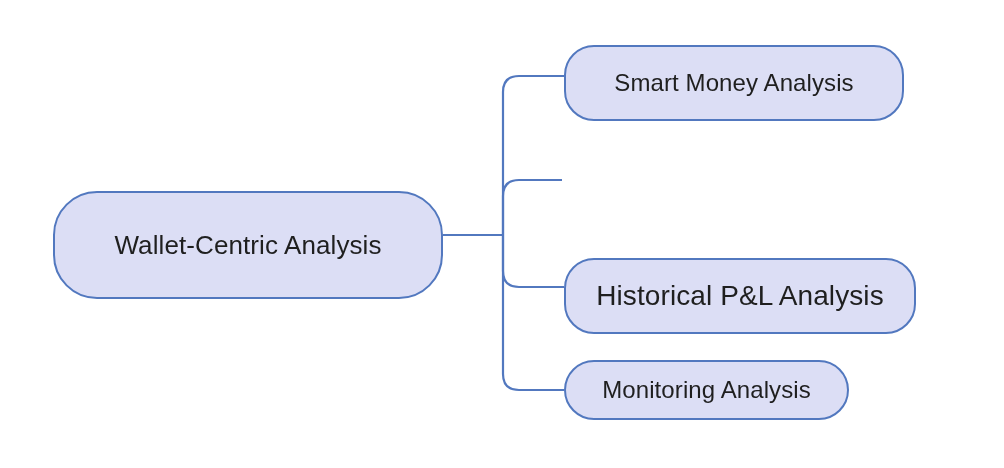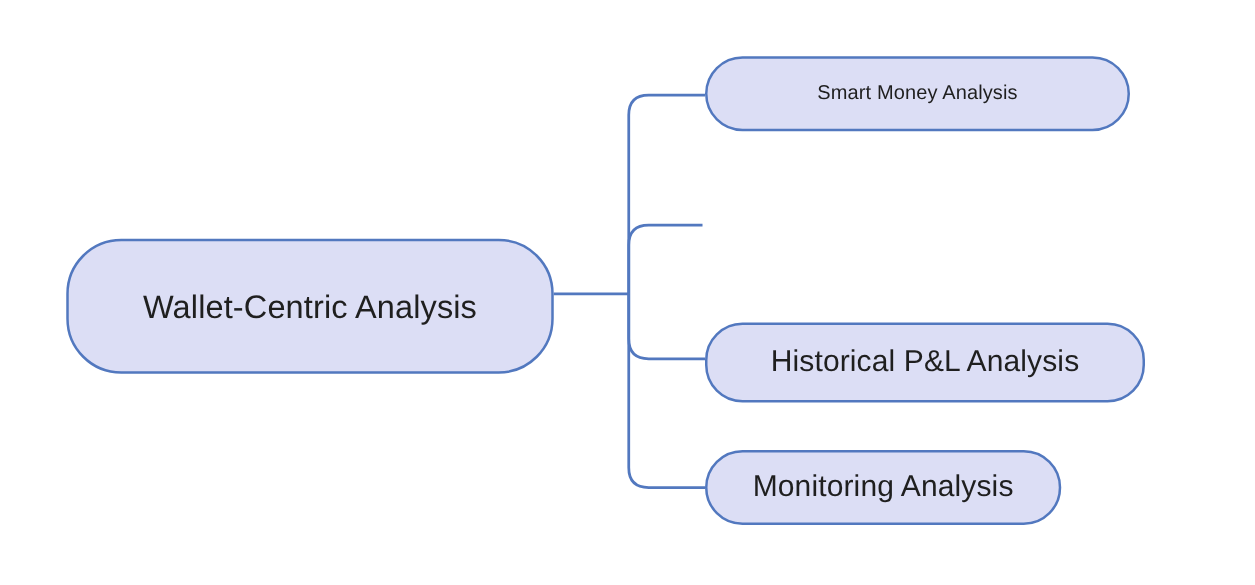--- a/index.html
+++ b/index.html
@@ -47,39 +47,39 @@
     top: 191px;
     width: 390px;
     height: 108px;
     border-radius: 44px;
     font-size: 26px;
   }
   #child-node-0 {
     left: 564px;
     top: 45px;
     width: 340px;
-    height: 60px;
+    height: 76px;
     border-radius: 30px;
-    font-size: 16px;
+    font-size: 24px;
   }
   #child-node-1 {
     left: 562px;
     top: 150px;
     width: 392px;
     height: 60px;
     border-radius: 30px;
     font-size: 24px;
   }
   #child-node-2 {
     left: 564px;
     top: 258px;
     width: 352px;
-    height: 64px;
+    height: 76px;
     border-radius: 30px;
-    font-size: 24px;
+    font-size: 28px;
     align-items: center;
   }
   #child-node-3 {
     left: 564px;
     top: 360px;
     width: 285px;
     height: 60px;
     border-radius: 30px;
     font-size: 24px;
   }

